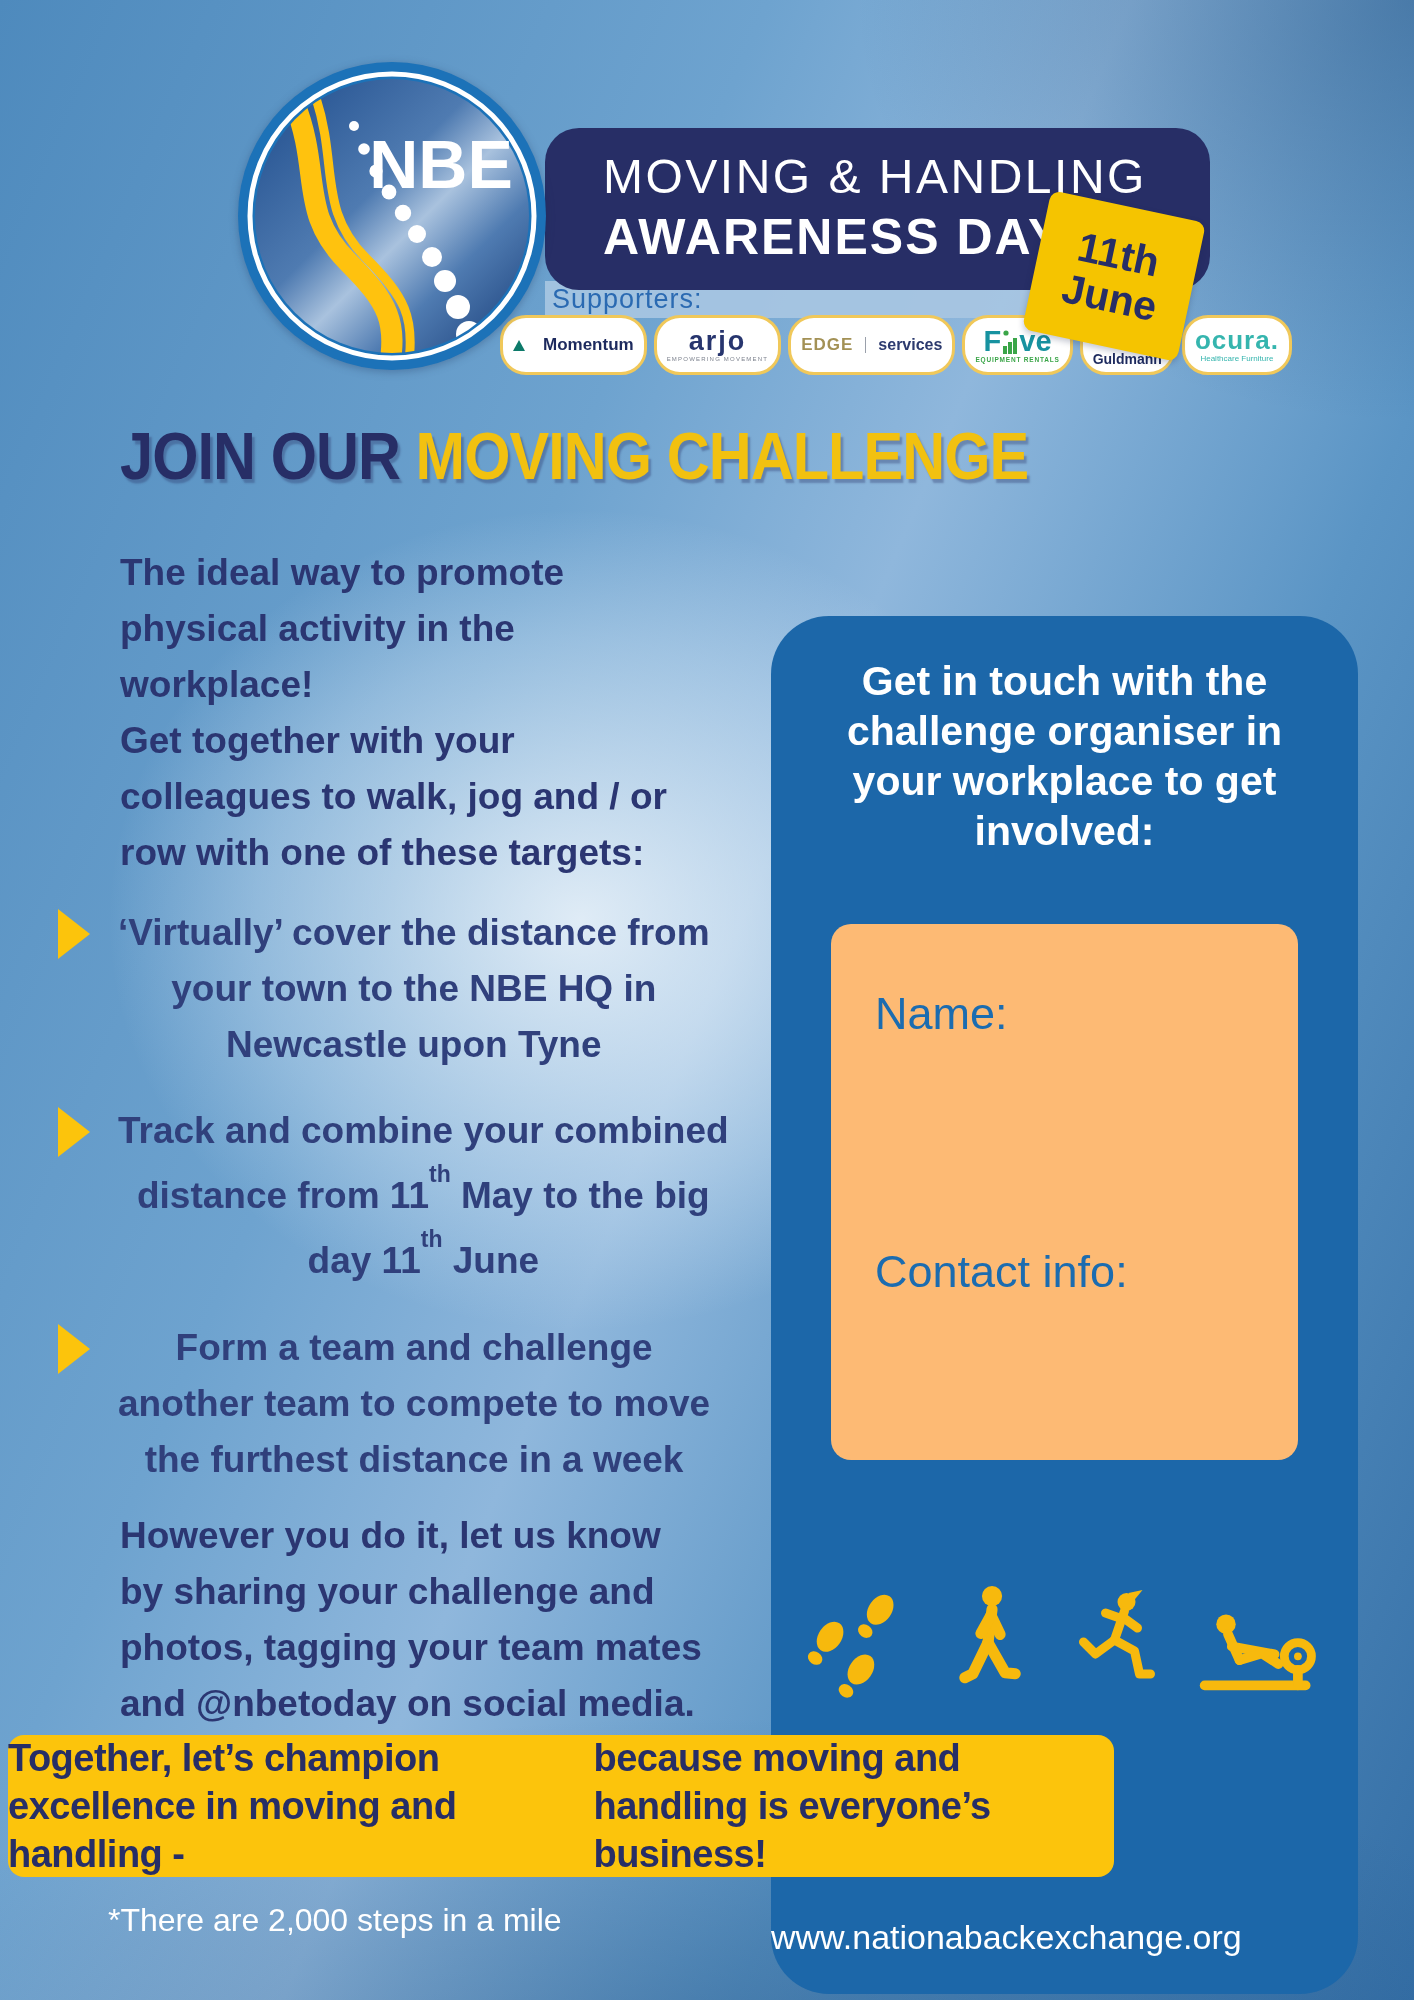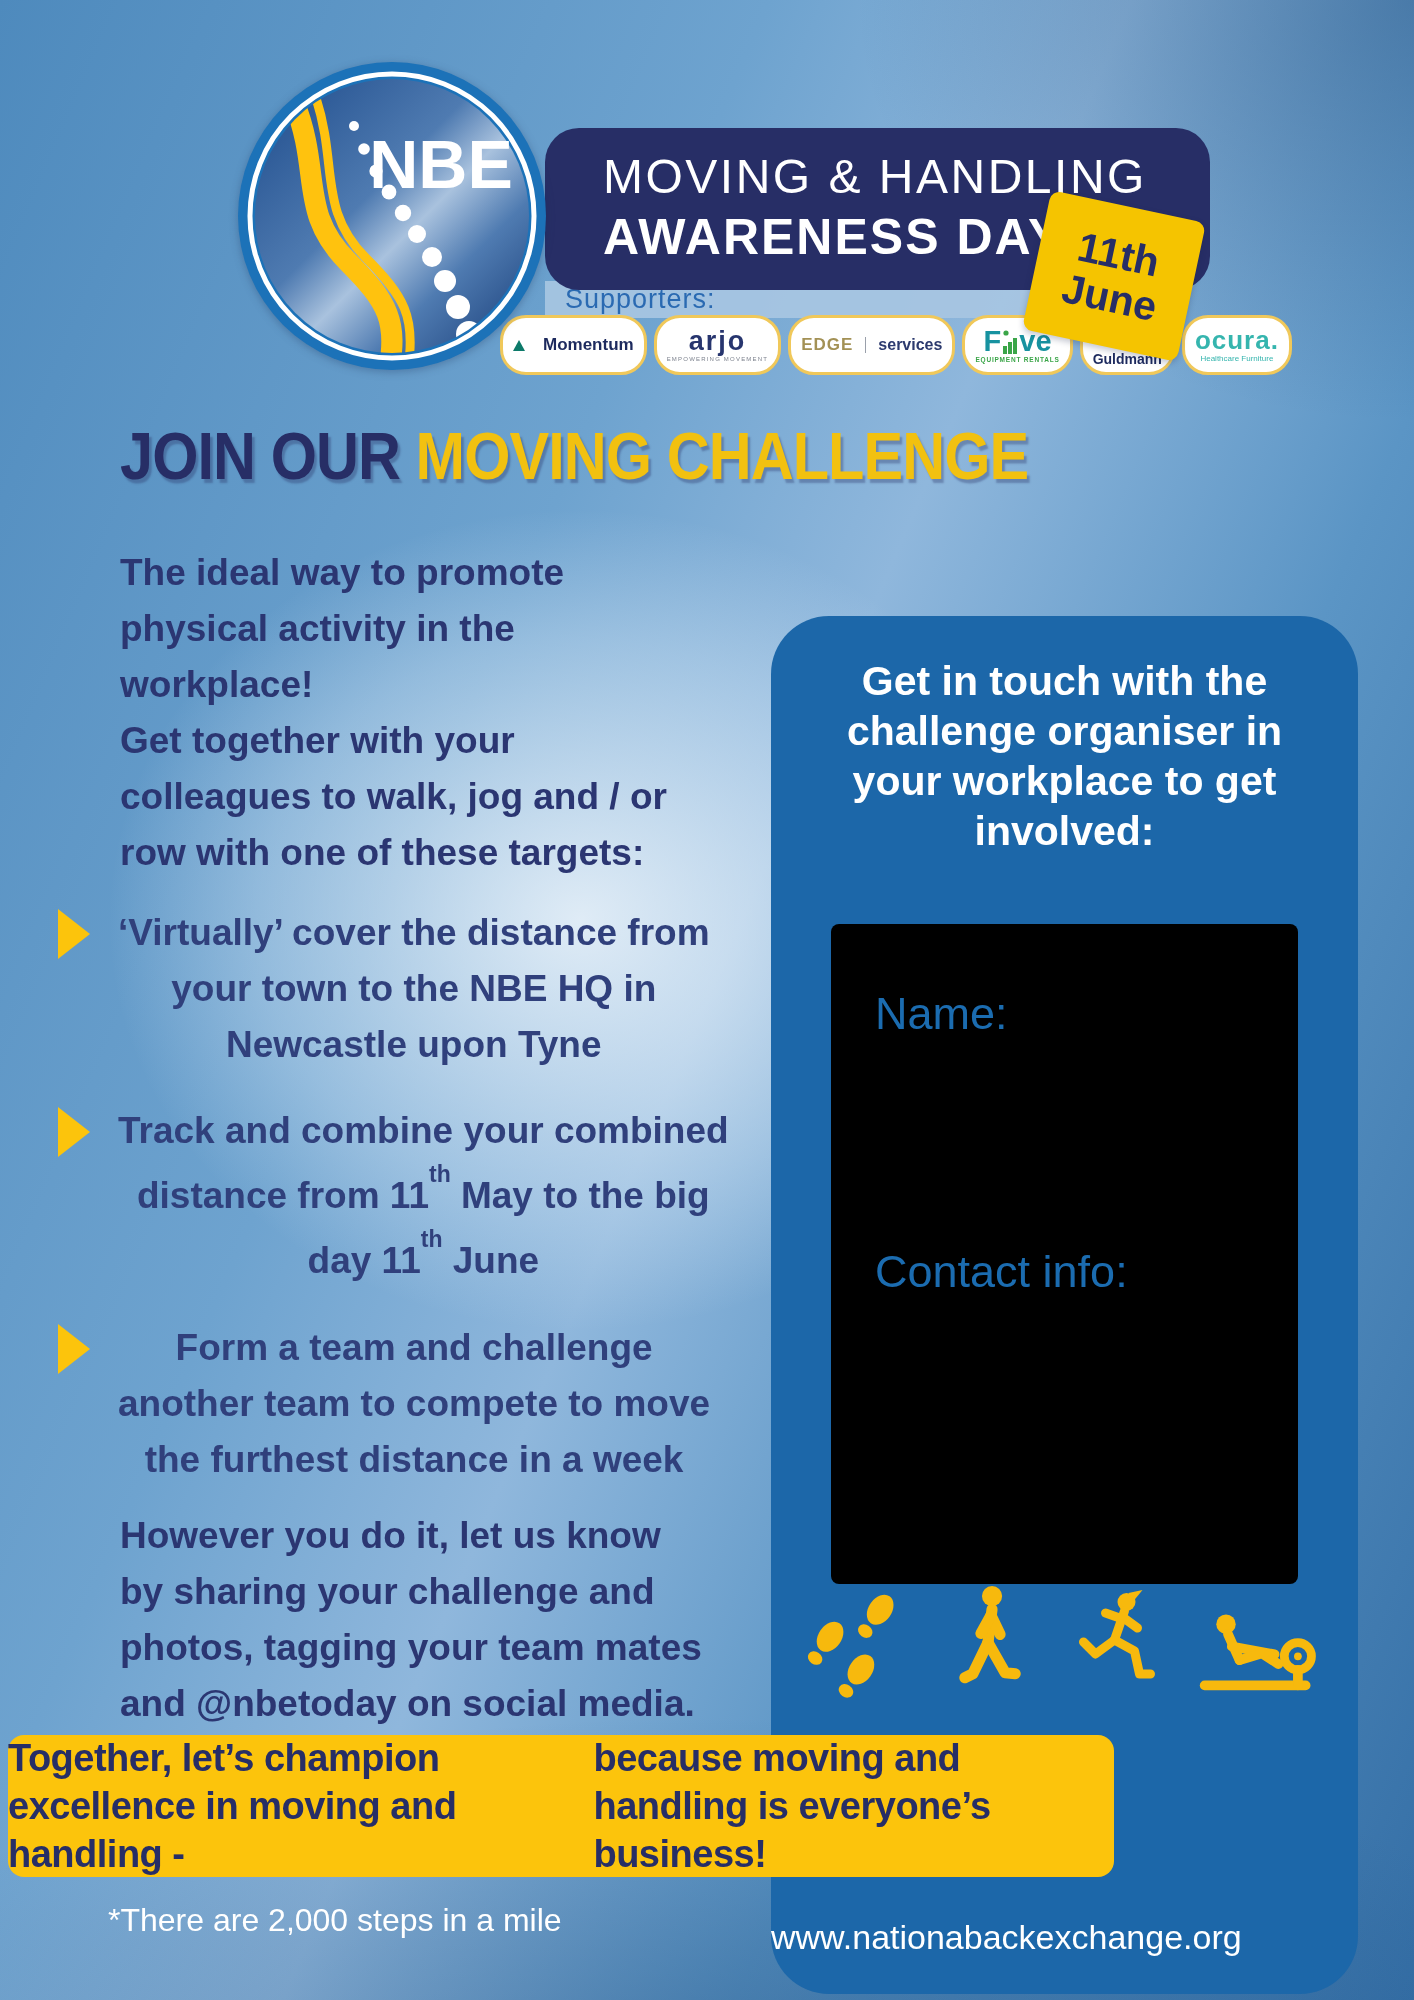--- a/index.html
+++ b/index.html
@@ -12,21 +12,21 @@
       radial-gradient(900px 680px at 100% 0%, rgba(22,68,118,.42), rgba(22,68,118,0) 62%),
       radial-gradient(1300px 520px at 50% 104%, rgba(22,68,118,.38), rgba(22,68,118,0) 70%),
       linear-gradient(113deg,#4e8abd 0%,#6ea3cf 34%,#8fb7dc 50%,#5b95c5 70%,#356fa6 100%);
   }
   
   .navy-banner{position:absolute;left:545px;top:128px;width:665px;height:162px;
     background:#272e66;border-radius:34px;color:#fff;padding:20px 1px 0 58px;z-index:2;}
   .navy-banner .l1{font-size:48px;font-weight:400;letter-spacing:2.5px;line-height:58px;}
   .navy-banner .l2{font-size:50px;font-weight:700;letter-spacing:2px;line-height:62px;}
   .supporters-strip{position:absolute;left:545px;top:281px;width:618px;height:37px;
-    background:rgba(167,198,226,.92);z-index:1;display:flex;align-items:center;padding-left:20px;}
+    background:rgba(167,198,226,.92);z-index:1;display:flex;align-items:center;padding-left:7px;}
   .supporters-strip span{color:#2a6ab2;font-size:27px;letter-spacing:1px;}
   .logos-row{position:absolute;left:500px;top:315px;height:60px;display:flex;gap:7px;z-index:3;}
   .pill{background:#fff;border:3px solid #f0c85a;border-radius:26px;height:60px;
     display:flex;flex-direction:column;align-items:center;justify-content:center;padding:2px 10px;}
   .momentum-row{display:flex;align-items:center;gap:18px;}
   .momentum-tri{width:0;height:0;border-left:6px solid transparent;border-right:6px solid transparent;border-bottom:11px solid #0d7a6a;}
   .momentum-text{font-size:17px;font-weight:700;color:#1d2a5e;}
   .arjo-text{font-size:27px;font-weight:700;color:#27356e;letter-spacing:2px;line-height:26px;}
   .arjo-cap{font-size:6px;color:#7d828e;letter-spacing:1.2px;margin-top:2px;}
   .edge-row{display:flex;align-items:baseline;gap:12px;}
@@ -55,21 +55,21 @@
   .bullets{position:absolute;left:58px;top:905px;}
   .bullet{display:flex;margin-bottom:30px;}
   .tri{width:0;height:0;border-left:32px solid #fcc40c;border-top:25px solid transparent;
     border-bottom:25px solid transparent;margin:4px 28px 0 0;flex:none;}
   .btext{color:#30407c;font-size:37px;font-weight:700;line-height:56px;text-align:center;}
   .sup{font-size:23px;position:relative;top:-13px;}
   .outro{position:absolute;left:120px;top:1508px;color:#2b3672;font-size:37px;font-weight:700;line-height:56px;}
   
   .panel{position:absolute;left:771px;top:616px;width:587px;height:1378px;background:#1c67a9;border-radius:58px;z-index:1;}
   .panel-heading{margin-top:40px;text-align:center;color:#fff;font-size:41px;font-weight:700;line-height:50px;}
-  .card{position:absolute;left:60px;top:308px;width:467px;height:660px;background:#000000;border-radius:8px;}
+  .card{position:absolute;left:60px;top:308px;width:467px;height:536px;background:#fdba74;border-radius:20px;}
   .card .lbl-name{position:absolute;left:44px;top:64px;color:#1b6cb0;font-size:45px;}
   .card .lbl-contact{position:absolute;left:44px;top:322px;color:#1b6cb0;font-size:45px;}
   .icons-row{position:absolute;left:0;top:968px;width:100%;display:flex;align-items:flex-end;
     justify-content:space-between;padding:0 34px;}
   .website{position:absolute;left:0;top:1302px;width:100%;text-align:left;color:#fff;font-size:34px;}
   
   .bottom-banner{position:absolute;left:8px;top:1735px;width:1106px;height:142px;background:#fcc40c;
     border-radius:16px;z-index:6;display:flex;flex-direction:row;align-items:center;justify-content:center;}
   .bottom-banner div{color:#272e66;font-size:38px;font-weight:700;line-height:48px;letter-spacing:-.5px;}
   .footnote{position:absolute;left:108px;top:1902px;color:#fff;font-size:32px;}

